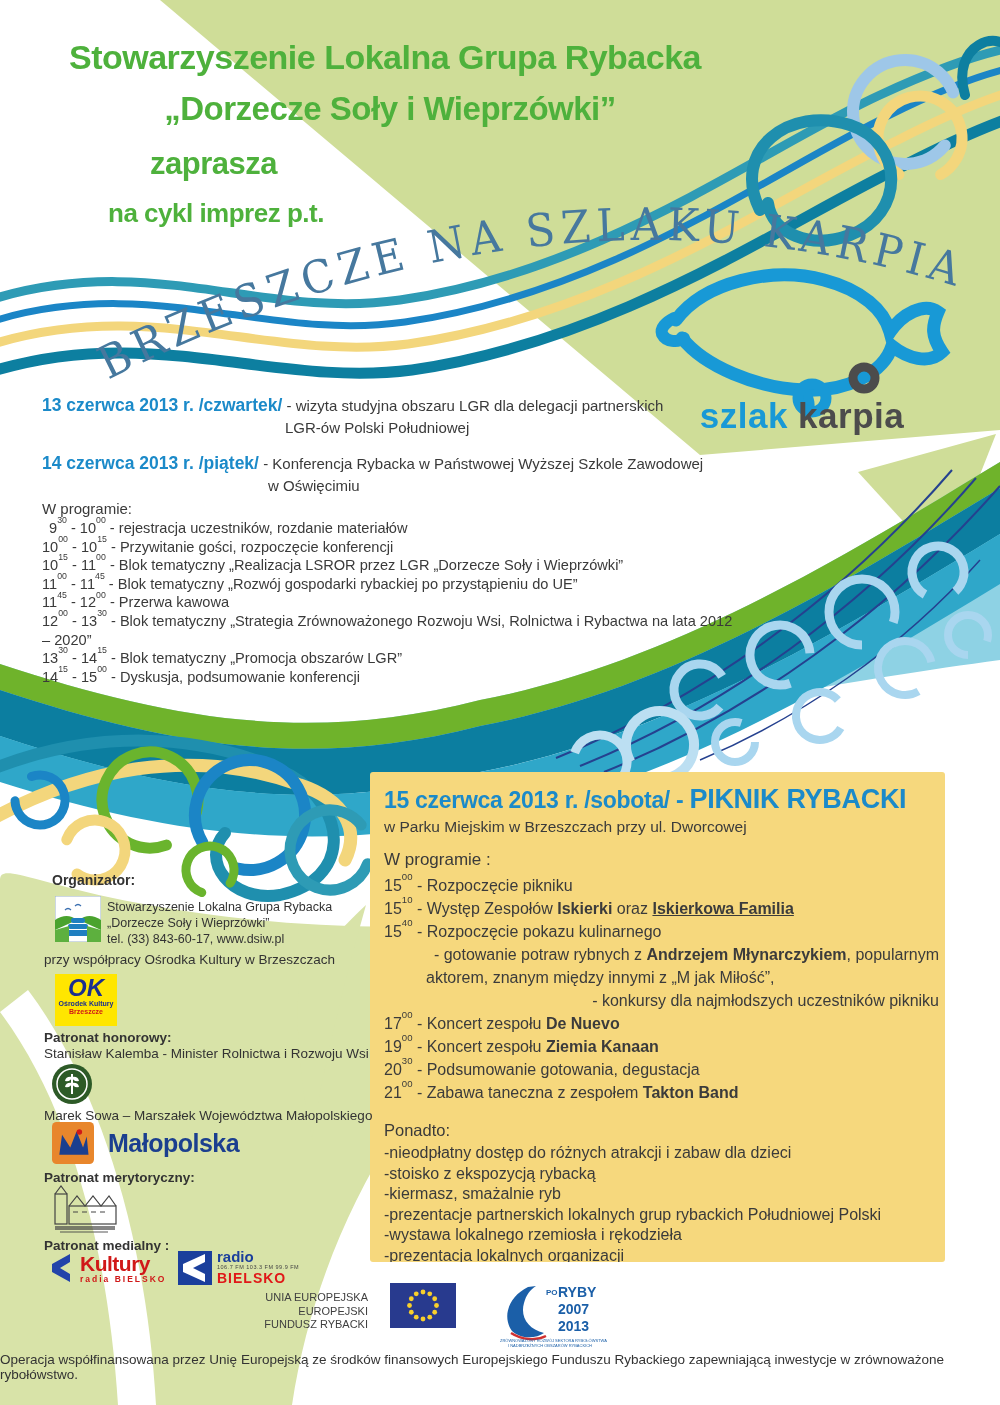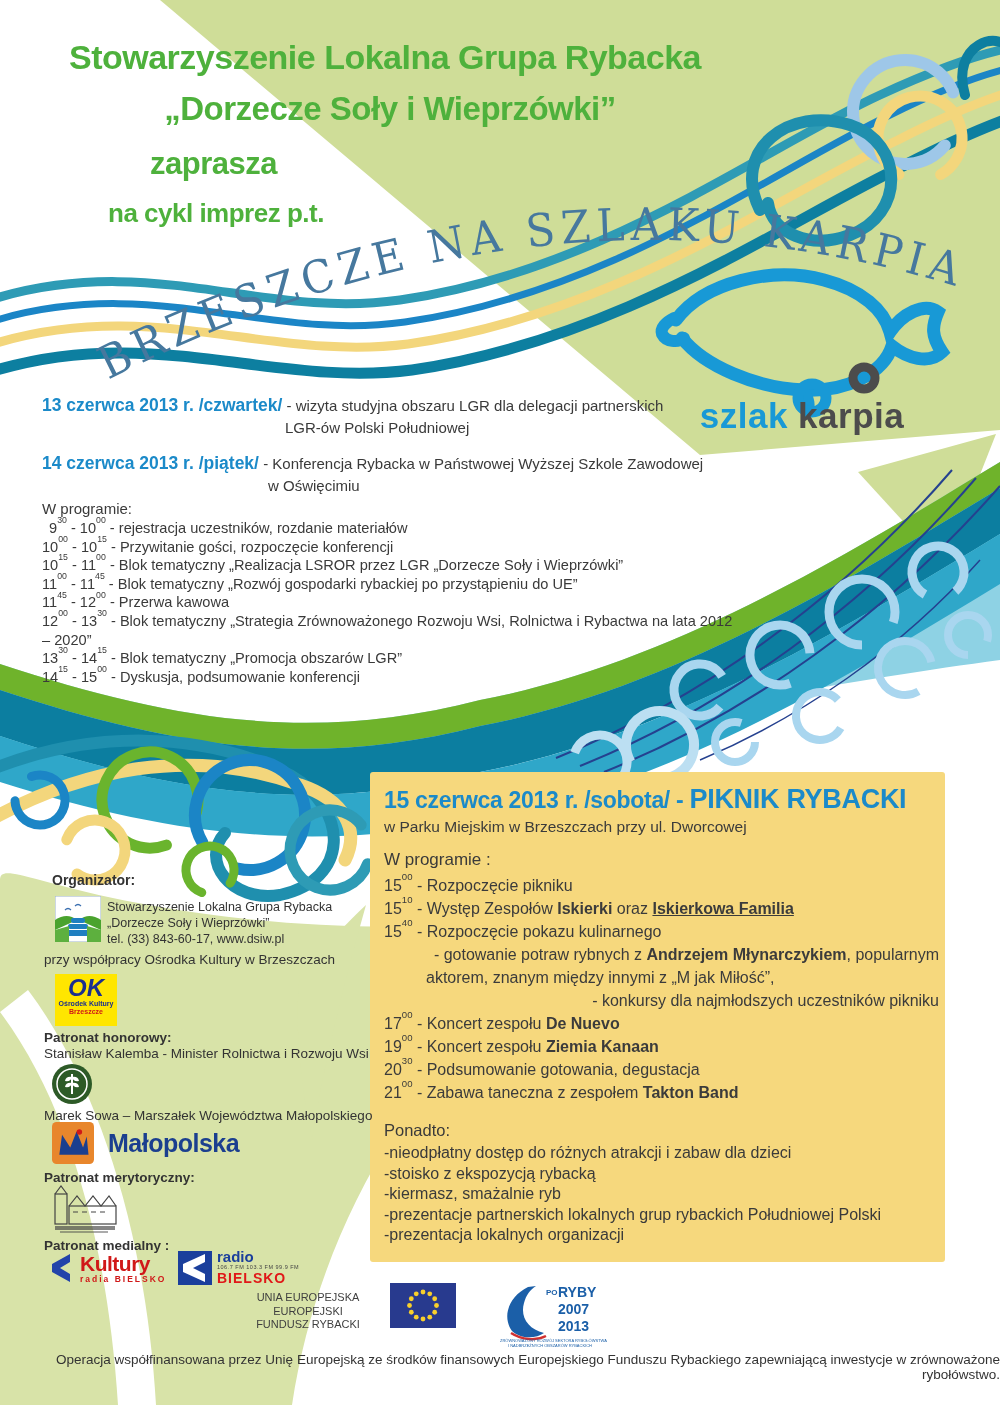--- a/index.html
+++ b/index.html
@@ -30,22 +30,22 @@
   .picnic-row.pad2{padding-left:42px;}
   .extra-head{font-size:16.5px;margin-top:17px;}
   .extra-list{font-size:16px;line-height:20.5px;margin-top:3px;}
   .lbl{font-weight:bold;font-size:13.5px;color:#333;}
   .small{font-size:13.5px;color:#333;}
   .org-lines{font-size:12.5px;line-height:16px;color:#333;}
   .szlak-text{left:652px;top:396px;width:300px;text-align:center;font-size:35px;font-weight:bold;letter-spacing:0.5px;}
   .szlak-text .b{color:#1899d6;}
   .szlak-text .k{color:#4c4c4c;}
   .mal-text{font-size:25px;font-weight:bold;color:#1b3f8f;letter-spacing:-0.5px;}
-  .eu-text{left:248px;top:1291px;width:120px;text-align:center;font-size:11px;line-height:13.5px;color:#3f3f3f;}
-  .footer{left:0;top:1352px;width:1000px;text-align:right;font-size:13.5px;color:#333;}
+  .eu-text{left:248px;top:1291px;width:120px;text-align:right;font-size:11px;line-height:13.5px;color:#3f3f3f;}
+  .footer{left:0;top:1352px;width:1000px;text-align:left;font-size:13.5px;color:#333;}
   .kurier-name{color:#d01818;font-weight:bold;font-size:21px;line-height:20px;letter-spacing:-0.5px;}
   .kurier-sub{color:#d01818;font-size:8.5px;letter-spacing:2px;font-weight:bold;}
   .radio-name{color:#1b3f9c;font-weight:bold;font-size:15px;line-height:14px;}
   .radio-freq{font-size:5.5px;color:#444;letter-spacing:0.5px;}
   .radio-city{color:#e01818;font-weight:bold;font-size:14px;letter-spacing:1px;}
   .ok-box{width:62px;height:52px;background:#ffe600;text-align:center;box-sizing:border-box;padding-top:2px;}
   .ok-letters{color:#1b2f8f;font-weight:bold;font-size:24px;line-height:24px;font-style:italic;}
   .ok-sub1{color:#1b2f8f;font-size:7px;font-weight:bold;line-height:8px;}
   .ok-sub2{color:#d01818;font-size:7px;font-weight:bold;line-height:8px;}
   .flagbox{left:390px;top:1283px;}
@@ -185,20 +185,21 @@
         <div class="picnic-row">19<sup>00</sup> - <span>Koncert  zespołu </span><span style="font-weight: 700;">Ziemia Kanaan</span></div>
         <div class="picnic-row">20<sup>30</sup> - <span>Podsumowanie gotowania, degustacja</span></div>
         <div class="picnic-row">21<sup>00</sup> - <span>Zabawa taneczna z zespołem </span><span style="font-weight: 700;">Takton Band</span></div>
       </div>
     <div class="extra-head">Ponadto:</div>
     <div class="extra-list" id="extra-list">
         <div class="extra-row">-nieodpłatny dostęp do różnych atrakcji i zabaw dla dzieci</div>
         <div class="extra-row">-stoisko z ekspozycją rybacką</div>
         <div class="extra-row">-kiermasz, smażalnie ryb</div>
         <div class="extra-row">-prezentacje partnerskich lokalnych grup rybackich  Południowej Polski</div>
+        <div class="extra-row">-wystawa lokalnego rzemiosła i rękodzieła</div>
         <div class="extra-row">-prezentacja lokalnych organizacji</div>
       </div>
   </div>
 
   <div class="abs lbl" style="left:52px;top:872px;font-size:14px;">Organizator:</div>
 
   <svg class="abs" style="left:55px;top:896px;" width="46" height="46" viewBox="0 0 46 46">
     <rect x="0" y="0" width="46" height="46" fill="#ffffff" stroke="#9ab0c8" stroke-width="1"></rect>
     <path d="M10,14 q3,-3 6,0" stroke="#3a6fb0" stroke-width="1.2" fill="none"></path>
     <path d="M20,10 q3,-3 6,0" stroke="#3a6fb0" stroke-width="1.2" fill="none"></path>

